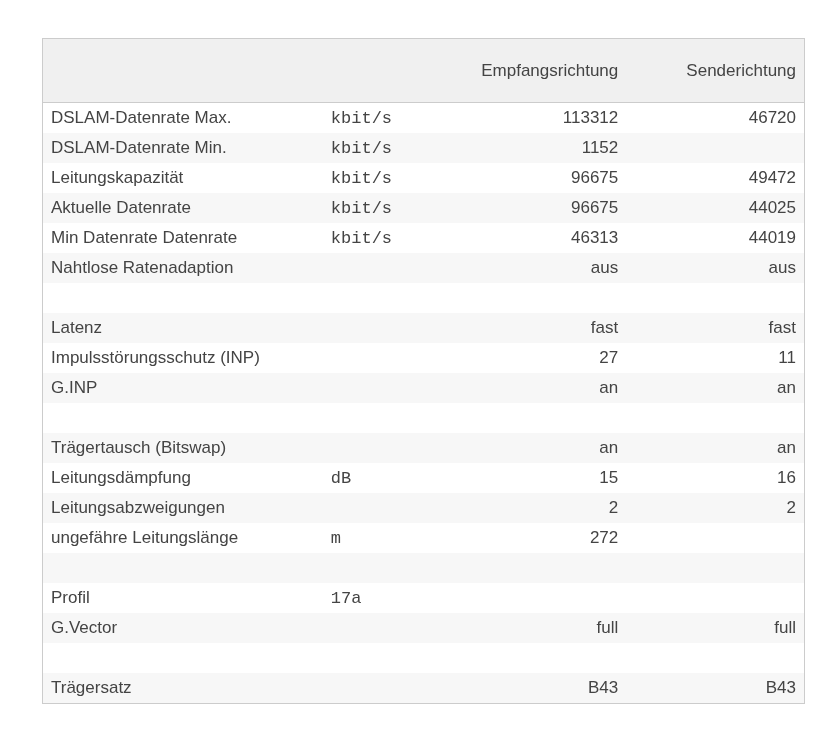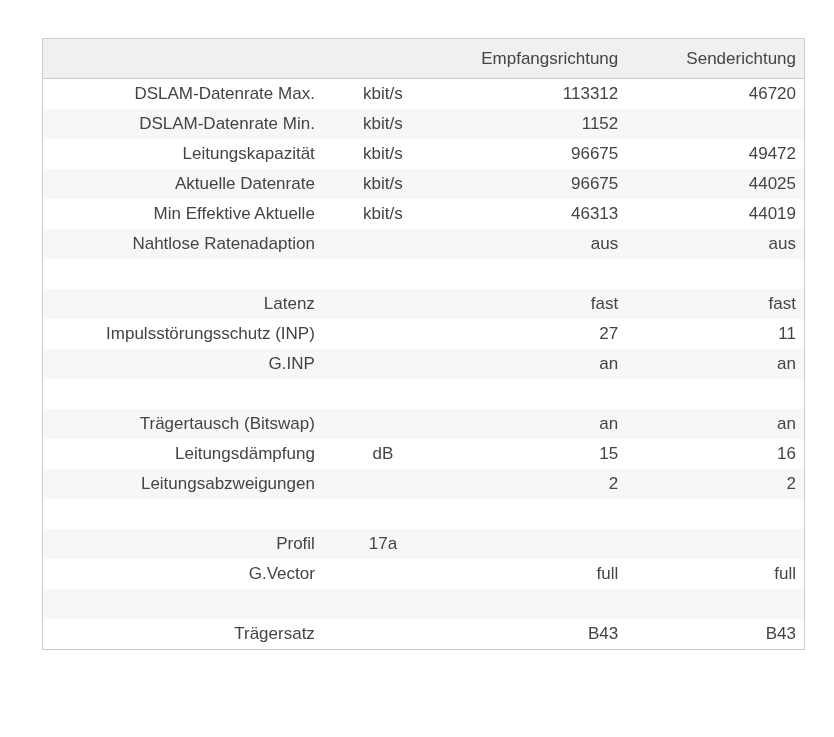--- a/index.html
+++ b/index.html
@@ -28,34 +28,34 @@
   table.dsl-table col.c0 { width: 280px; }
   table.dsl-table col.c1 { width: 120px; }
   table.dsl-table col.c2 { width: 183px; }
   table.dsl-table col.c3 { width: 178px; }
   table.dsl-table thead th {
     height: 39px;
     background: #f0f0f0;
     border-bottom: 1px solid #cccccc;
     font-weight: 400;
     font-size: 17px;
-    padding: 0 8px;
+    padding: 12px 8px;
     text-align: right;
     white-space: nowrap;
     overflow: hidden;
   }
   table.dsl-table tbody td {
     height: 30px;
     padding: 0 8px;
     vertical-align: middle;
     white-space: nowrap;
     overflow: hidden;
   }
-  table.dsl-table tbody td.c0 { text-align: right; margin-top: 23px; }
-  table.dsl-table tbody td.c1 { text-align: center; }
+  table.dsl-table tbody td.c0 { text-align: left; margin-top: 23px; }
+  table.dsl-table tbody td.c1 { text-align: left; font-family: Liberation Mono, monospace; }
   table.dsl-table tbody td.c2 { text-align: right; }
   table.dsl-table tbody td.c3 { text-align: right; margin-top: 18px; }
   table.dsl-table tbody tr:nth-child(even) { background: #f7f7f7; }
   table.dsl-table tbody tr:nth-child(odd)  { background: #ffffff; }
 </style>
 </head>
 <body>
 
 <div class="table-container">
   <table class="dsl-table">
@@ -92,21 +92,21 @@
           <td class="c2">96675</td>
           <td class="c3">49472</td>
         </tr>
         <tr>
           <td class="c0">Aktuelle Datenrate</td>
           <td class="c1">kbit/s</td>
           <td class="c2">96675</td>
           <td class="c3">44025</td>
         </tr>
         <tr>
-          <td class="c0">Min Effektive Aktuelle</td>
+          <td class="c0">Min Datenrate Datenrate</td>
           <td class="c1">kbit/s</td>
           <td class="c2">46313</td>
           <td class="c3">44019</td>
         </tr>
         <tr>
           <td class="c0">Nahtlose Ratenadaption</td>
           <td class="c1"></td>
           <td class="c2">aus</td>
           <td class="c3">aus</td>
         </tr>
@@ -150,20 +150,26 @@
           <td class="c0">Leitungsdämpfung</td>
           <td class="c1">dB</td>
           <td class="c2">15</td>
           <td class="c3">16</td>
         </tr>
         <tr>
           <td class="c0">Leitungsabzweigungen</td>
           <td class="c1"></td>
           <td class="c2">2</td>
           <td class="c3">2</td>
+        </tr>
+        <tr>
+          <td class="c0">ungefähre Leitungslänge</td>
+          <td class="c1">m</td>
+          <td class="c2">272</td>
+          <td class="c3"></td>
         </tr>
         <tr>
           <td class="c0"></td>
           <td class="c1"></td>
           <td class="c2"></td>
           <td class="c3"></td>
         </tr>
         <tr>
           <td class="c0">Profil</td>
           <td class="c1">17a</td>

